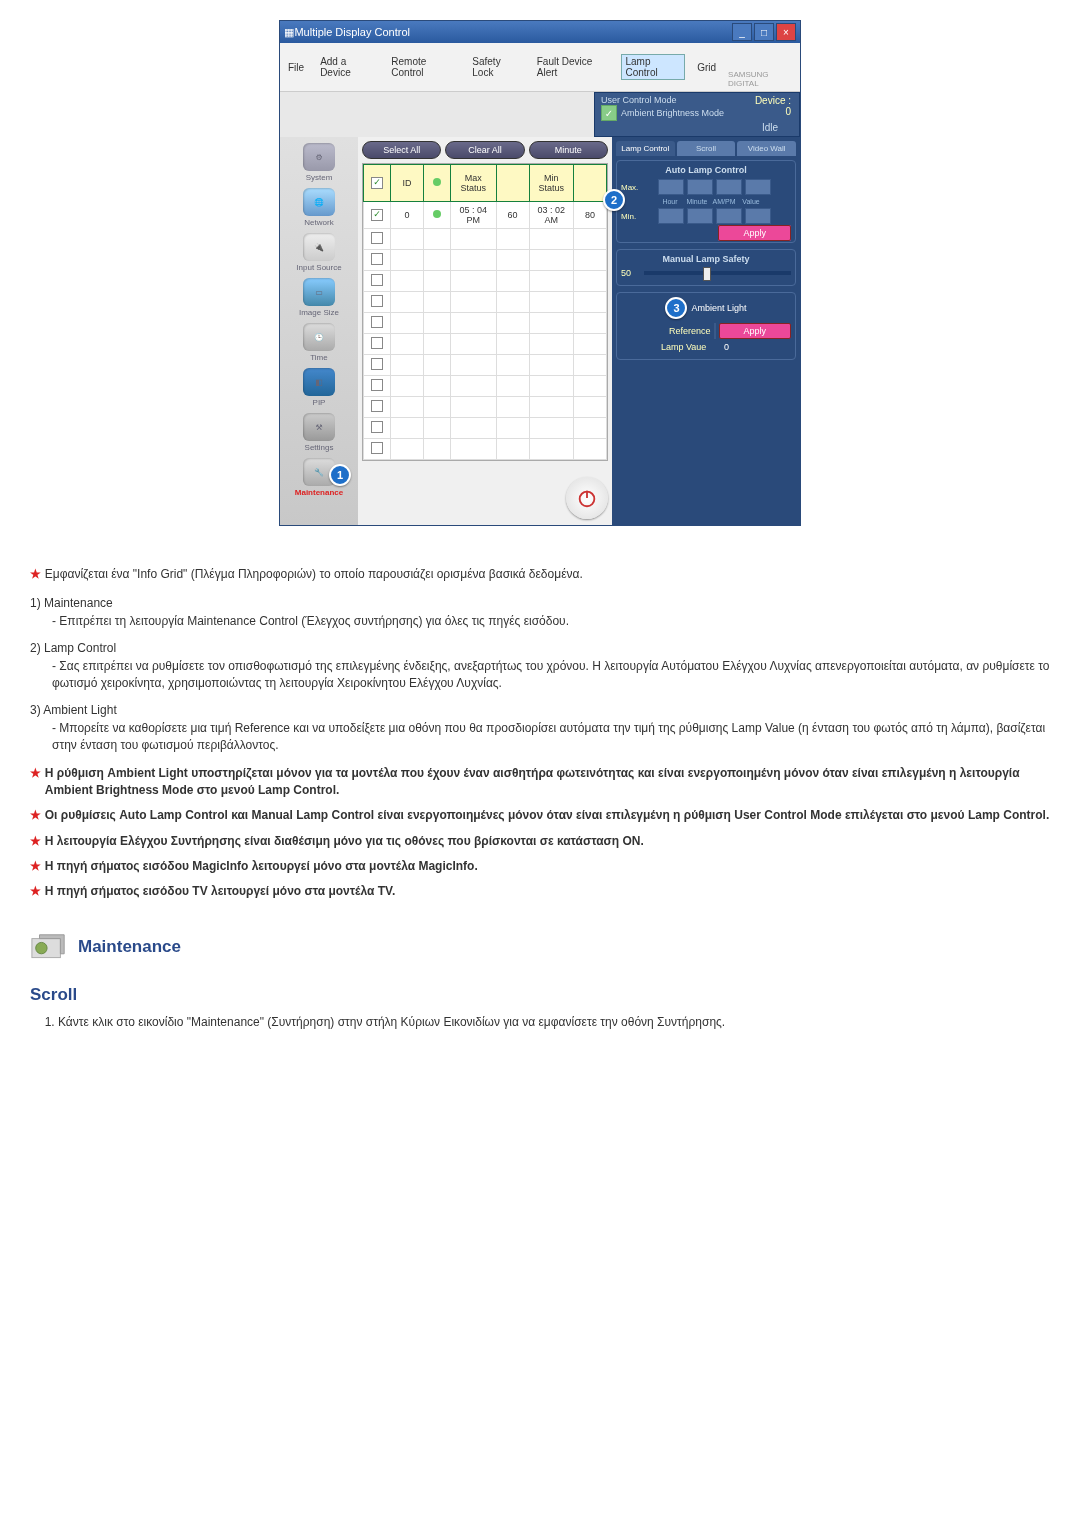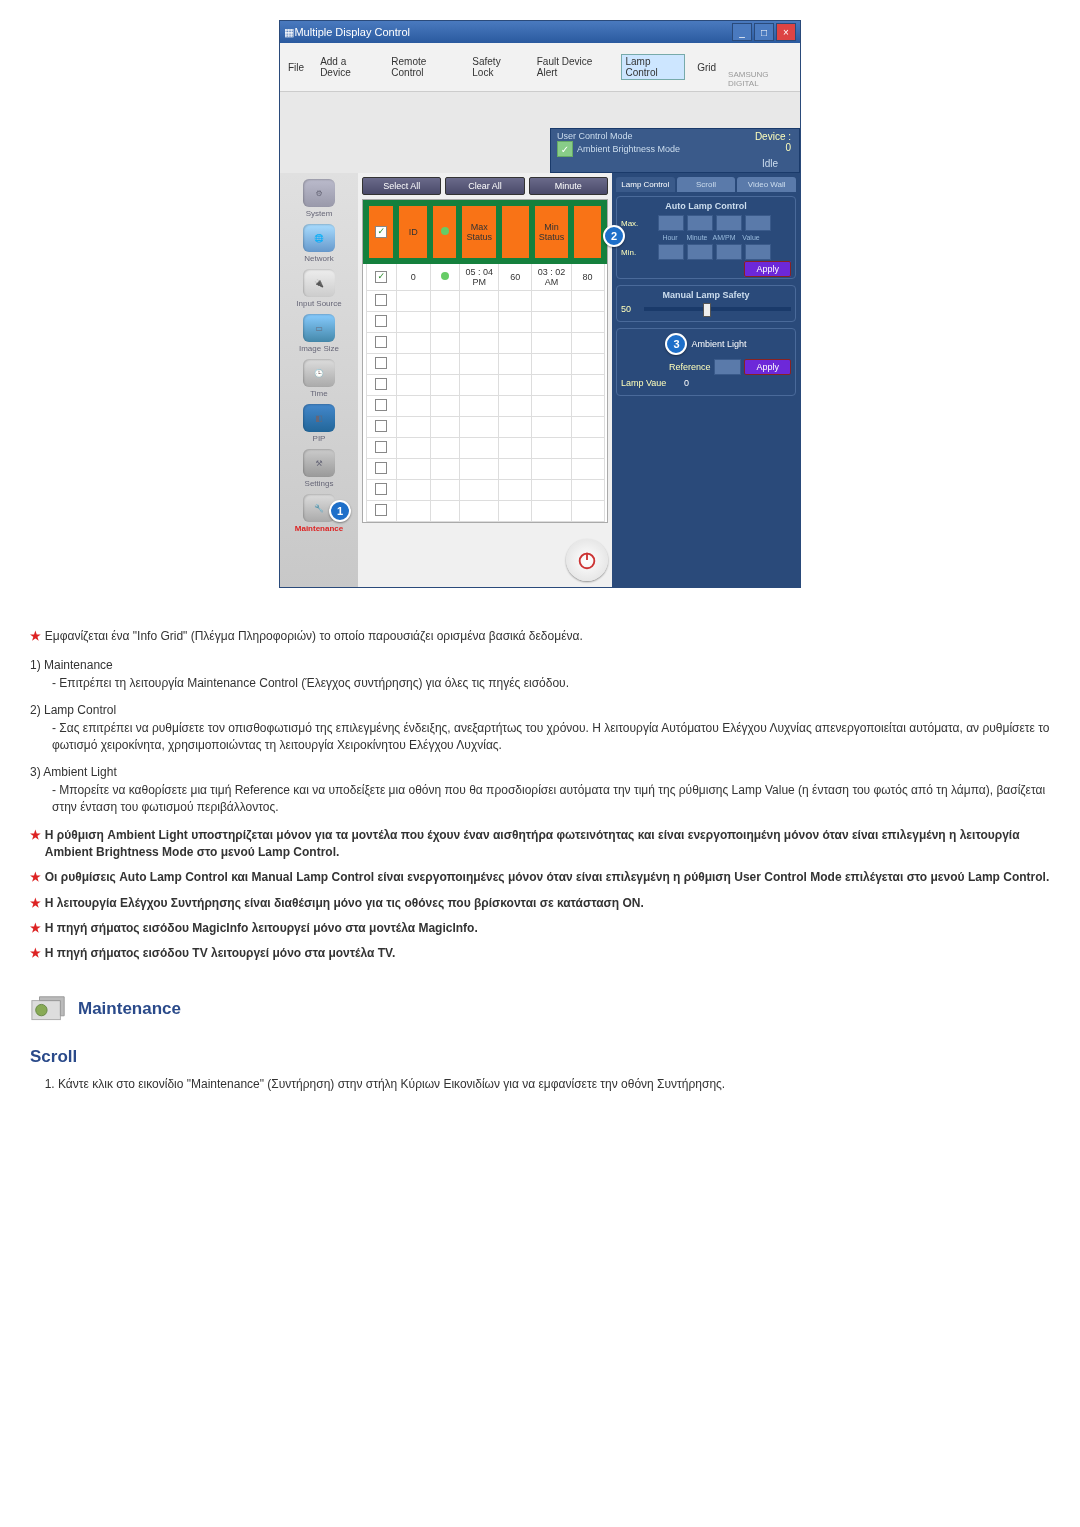--- a/index.html
+++ b/index.html
@@ -108,34 +108,34 @@
     padding:4px;
   }
   .tbtn {
     flex:1;
     background:linear-gradient(#6a6a8a,#4a4a6a);
     border:1px solid #333;
     color:#fff;
     font-size:9px;
     padding:3px 4px;
     text-align:center;
-    border-radius:2px;
+    border-radius:9px;
   }
   .grid {
     flex:1;
     background:#fff;
     margin:0 4px 4px;
     border:1px solid #aaa;
     font-size:9px;
   }
   .grid table { width:100%; border-collapse:collapse;}
   .grid th {
-    background:#f97316;
-    border:6px solid #15803d;
-    padding:16px 4px;
+    background:#fef9c3;
+    border:1px solid #15803d;
+    padding:8px 4px;
     font-weight:normal;
     font-size:9px;
   }
   .grid td {
     border:1px solid #ddd;
     padding:3px 4px;
     text-align:center;
     height:14px;
   }
   .chk { width:10px;height:10px; display:inline-block; border:1px solid #888; background:#fff;}
@@ -163,24 +163,24 @@
     border-radius:3px 3px 0 0;
   }
   .rtab.active { background:#3a5a8a; color:#fff;}
   .rsection { border:1px solid #4a6a9a; border-radius:4px; padding:4px; margin-bottom:6px;}
   .rsection .title { text-align:center; font-weight:bold; color:#cde; margin-bottom:4px; font-size:9px;}
   .rrow { display:flex; align-items:center; gap:3px; margin:3px 0;}
   .rrow .lbl { width:34px; color:#ffb; font-size:8px;}
   .rsel { width:24px;height:14px;background:#5a7aaa;border:1px solid #3a5a8a;}
   .rcolhead { font-size:7px; color:#9bd; text-align:center;}
   .apply-btn {
-    background:#6d28d9;
+    background:#ec4899;
     color:#fff;
     border:1px solid #822;
-    padding:2px 11px;
+    padding:2px 24px;
     font-size:9px;
     border-radius:2px;
   }
   .slider-track { flex:1; height:4px; background:#1a3a6a; position:relative;}
   .slider-thumb { position:absolute; left:40%; top:-4px; width:6px; height:12px; background:#eee; border:1px solid #555;}
   .amb-title { display:flex; align-items:center; gap:4px; justify-content:center; margin-bottom:4px;}
   .power-ico {
     width:42px;height:42px;
     border-radius:50%;
     background:radial-gradient(#fff,#ddd);
@@ -242,21 +242,21 @@
     <span class="mitem">Add a Device</span>
     <span class="mitem">Remote Control</span>
     <span class="mitem">Safety Lock</span>
     <span class="mitem">Fault Device Alert</span>
     <span class="mitem highlighted">Lamp Control</span>
     <span class="mitem">Grid</span>
     <span class="logo">SAMSUNG DIGITAL</span>
   </div>
   <div style="display:flex;">
     <div style="flex:1;"></div>
-    <div style="width:250px;margin-top:36px;">
+    <div style="width:206px;">
       <div class="status-box" style="display:flex;">
         <div style="flex:1;padding:2px 6px;">
           <div style="color:#cde;font-size:9px;">User Control Mode</div>
           <div style="display:flex;align-items:center;">
             <span class="green-chk">✓</span>
             <span style="color:#cde;font-size:9px;">Ambient Brightness Mode</span>
           </div>
         </div>
         <div style="width:58px;text-align:center;">
           <div class="devcount" style="color:#ffb;">Device : 0</div>
@@ -490,21 +490,21 @@
         <div class="amb-title">
           <span class="num-circle">3</span>
           <span>Ambient Light</span>
         </div>
         <div class="rrow">
           <span style="color:#ffb;width:60px;padding-left:48px;">Reference</span>
           <span class="rsel" style="width:40px;"></span>
           <span class="apply-btn">Apply</span>
         </div>
         <div class="rrow">
-          <span style="color:#ffb;width:60px;">Lamp Vaue</span>
+          <span style="color:#ffb;width:60px;margin-left:40px;">Lamp Vaue</span>
           <span>0</span>
         </div>
       </div>
     </div>
   </div>
 </div>
 
 <div class="doc">
   <p><span class="star">★</span><span>Εμφανίζεται ένα "Info Grid" (Πλέγμα Πληροφοριών) το οποίο παρουσιάζει ορισμένα βασικά δεδομένα.</span></p>
 

